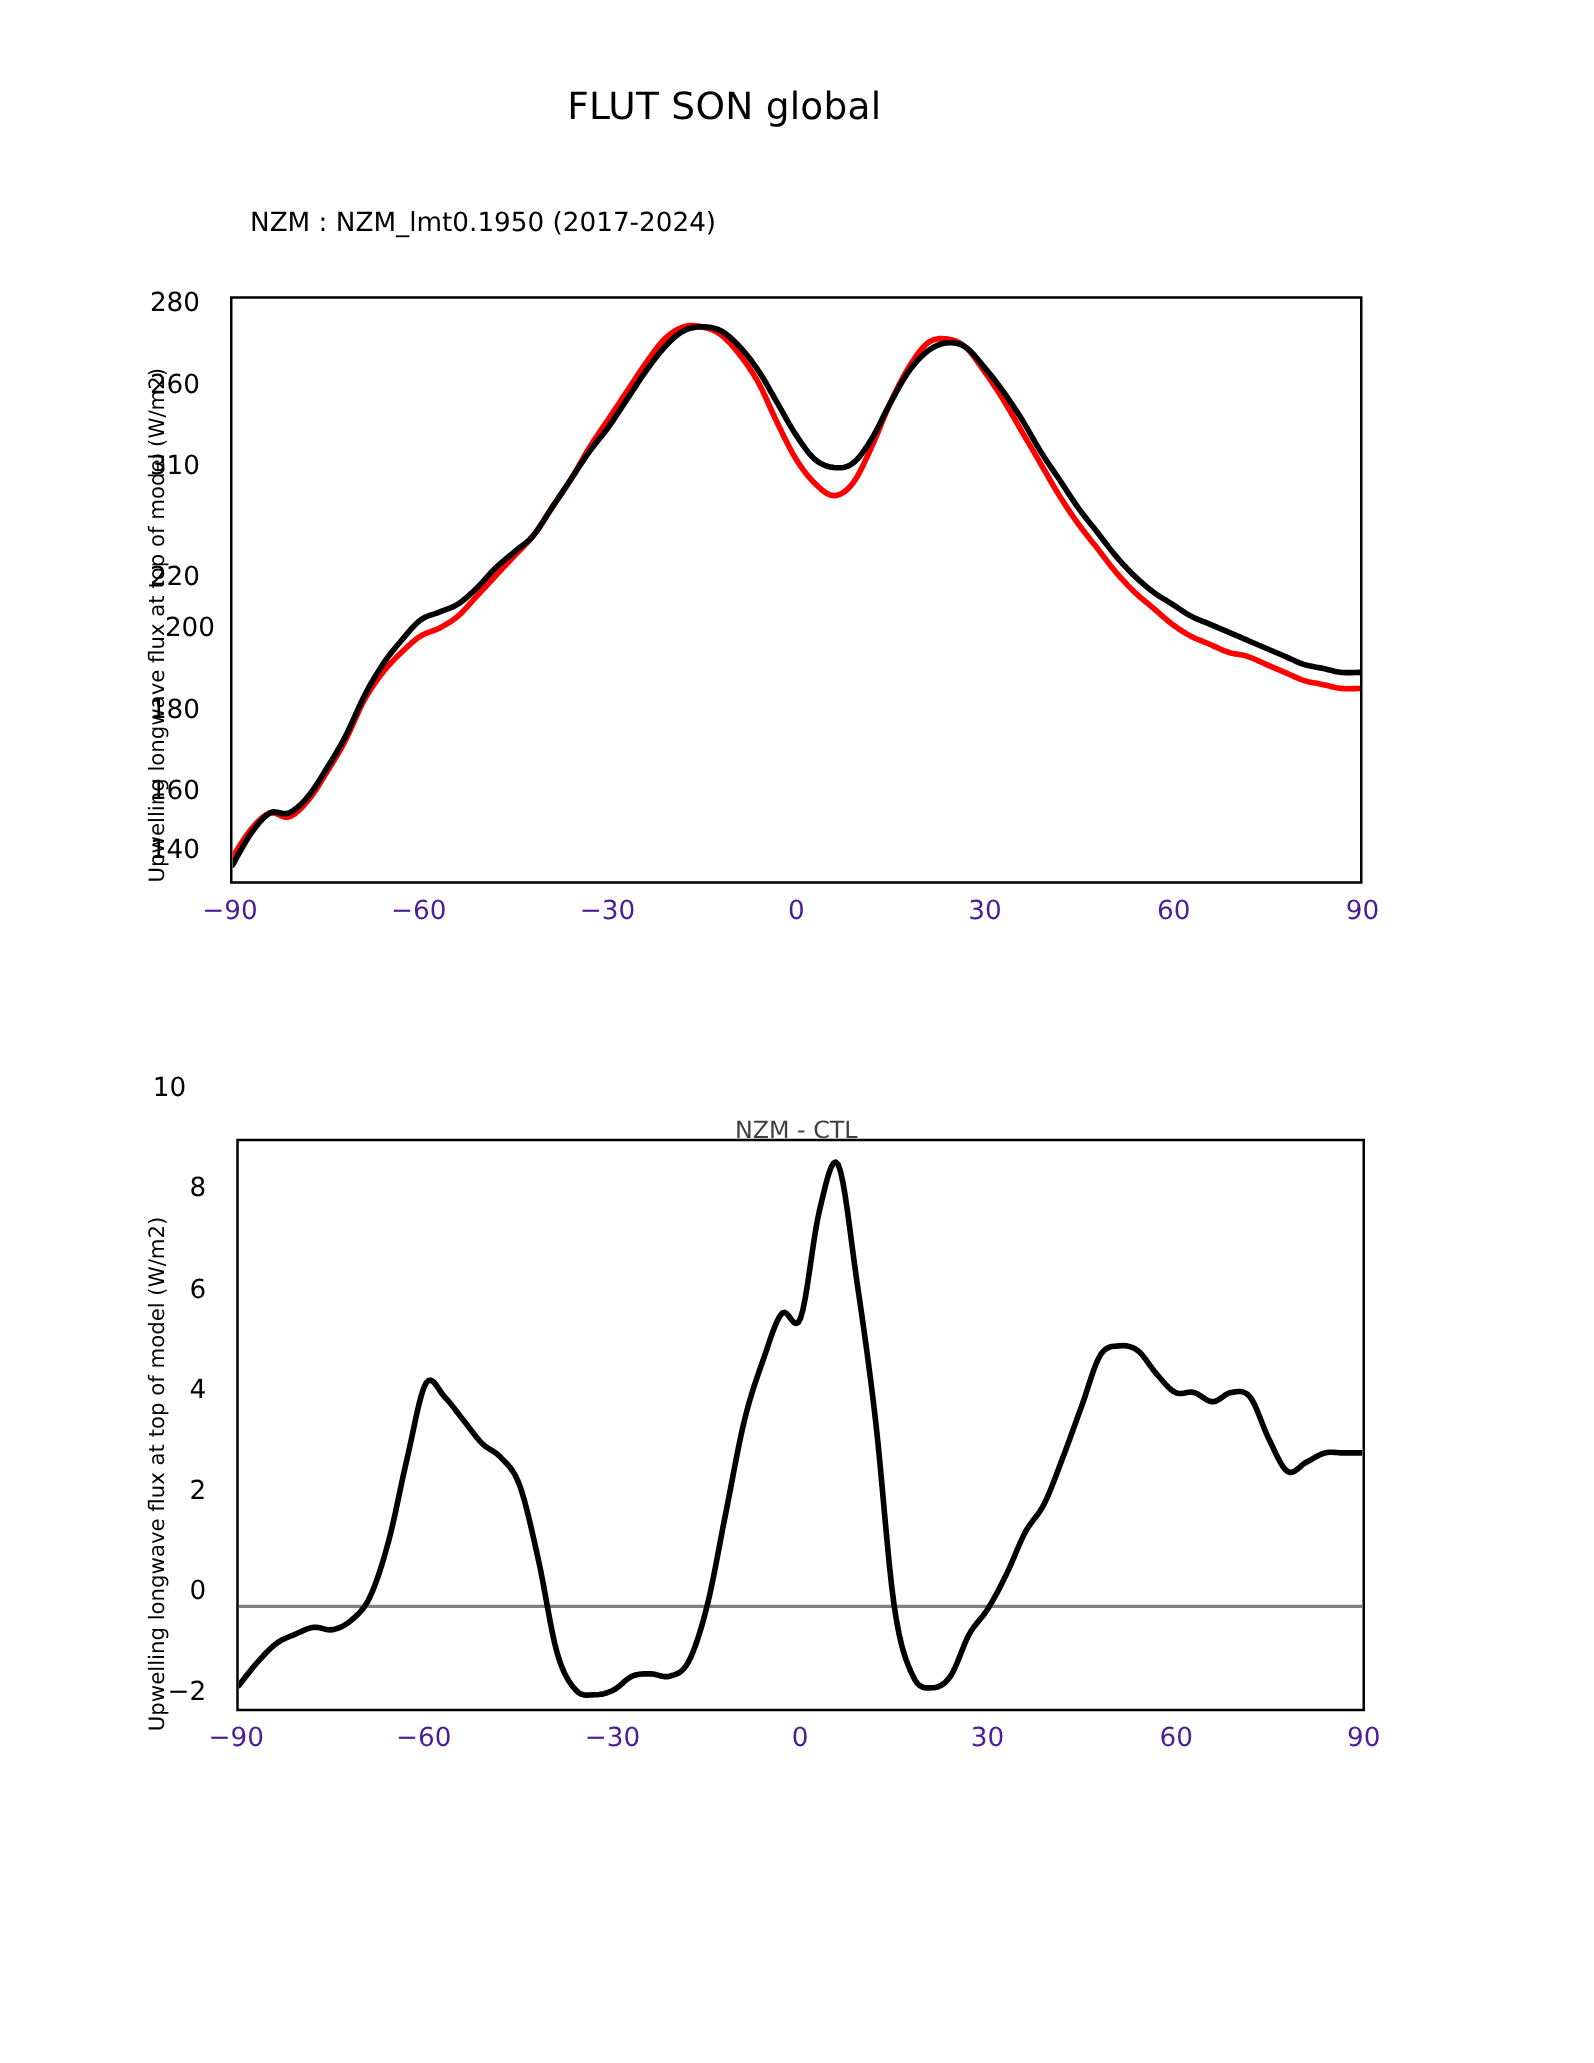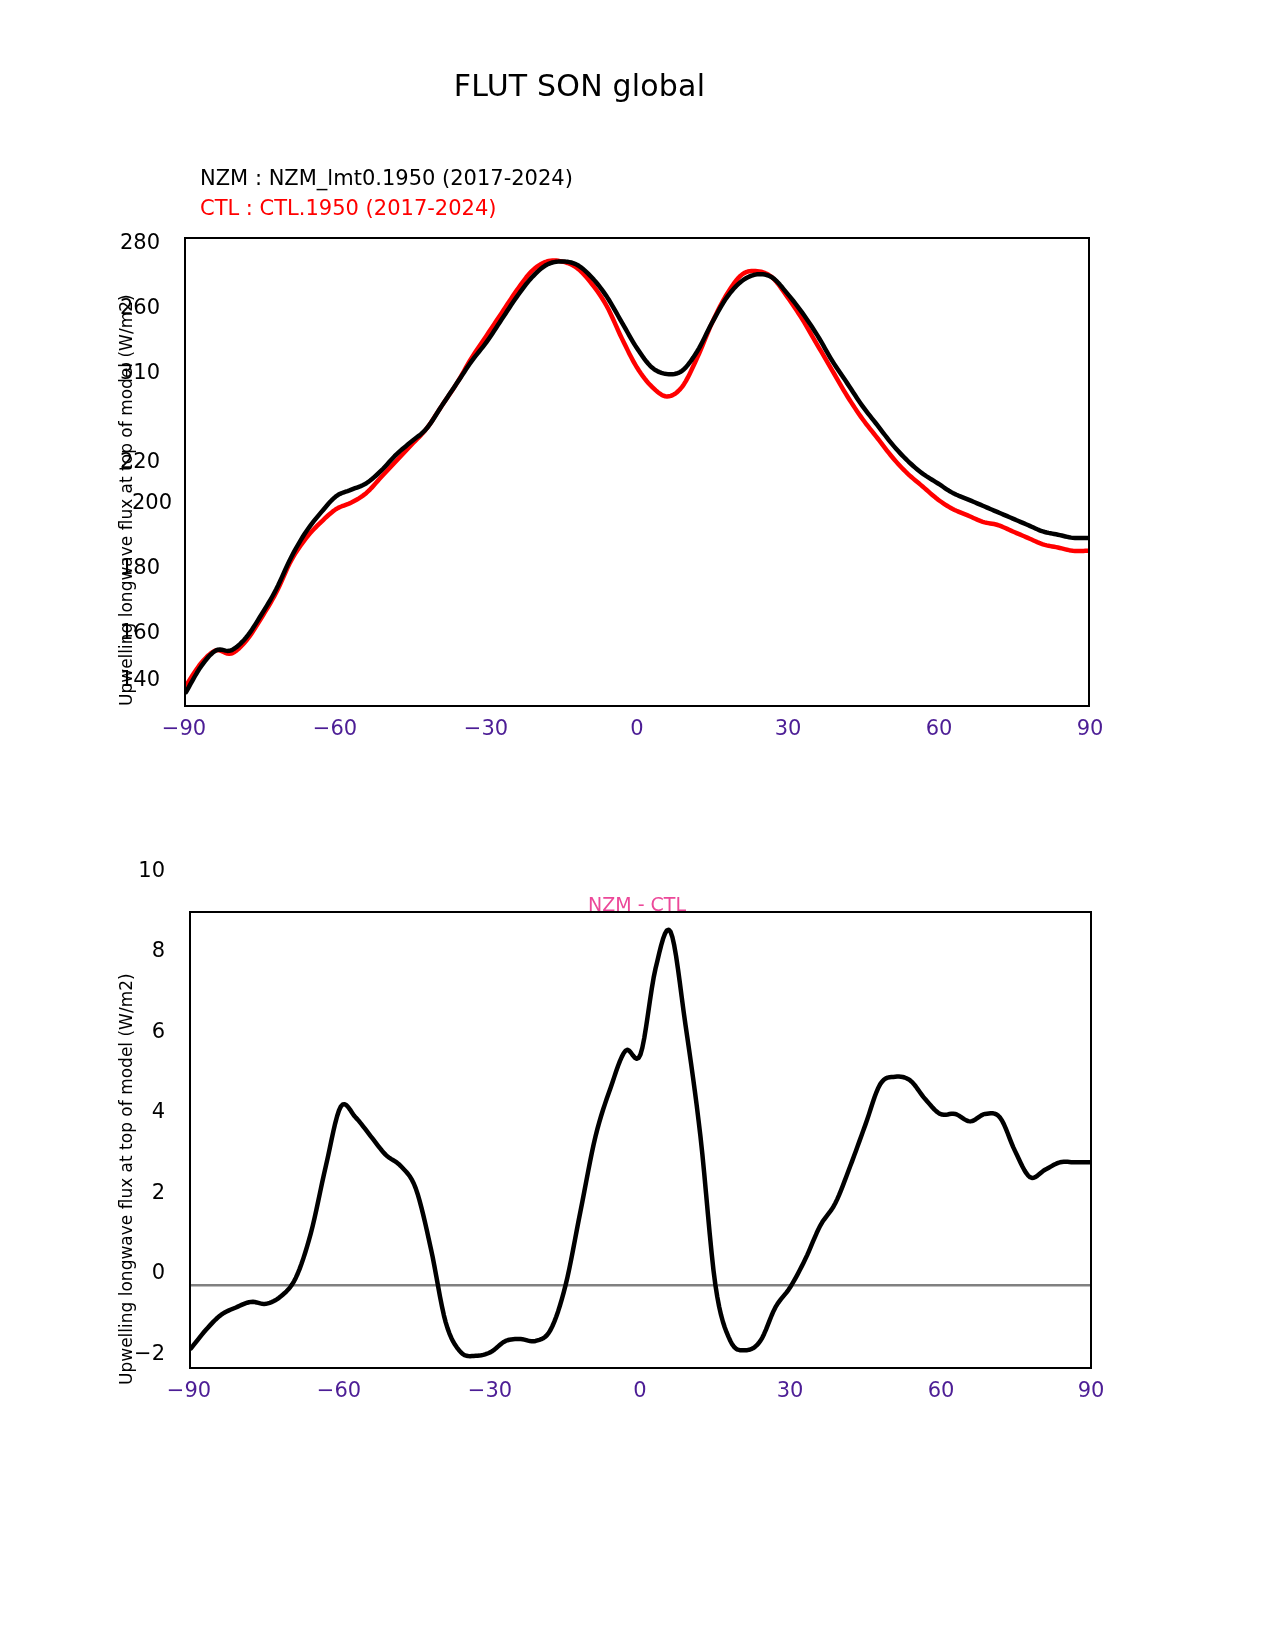--- a/index.html
+++ b/index.html
@@ -69,36 +69,35 @@
   .tick-label-y {
     position: absolute;
     font-size: 21px;
     color: #000;
     text-align: right;
     transform: translateY(-50%);
   }
   .subplot-title {
     position: absolute;
     font-size: 19px;
-    color: #ec4899;
+    color: #404040;
     text-align: center;
     transform: translateX(-50%);
   }
   svg { display: block; }
 </style>
 </head>
 <body>
 
 <div class="figure">
 
   <div class="fig-title">FLUT SON global</div>
 
   <div class="legend">
     <div class="l1">NZM  : NZM_lmt0.1950 (2017-2024)</div>
-    <div class="l2">CTL : CTL.1950 (2017-2024)</div>
   </div>
 
   <div class="panel" style="left:0;top:0;width:1275px;height:780px;">
 
     <div class="axis-label-y" style="left:116px; top:706px;">Upwelling longwave flux at top of model (W/m2)</div>
 
     <div class="tick-label-y" style="left:100px; top:679px; width:60px;">140</div>
     <div class="tick-label-y" style="left:100px; top:632px; width:60px;">160</div>
     <div class="tick-label-y" style="left:100px; top:567px; width:60px;">180</div>
     <div class="tick-label-y" style="left:112px; top:502px; width:60px;">200</div>
@@ -130,21 +129,21 @@
     <div class="subplot-title" style="left:637px; top:893px;">NZM - CTL</div>
 
     <div class="axis-label-y" style="left:116px; top:1385px;">Upwelling longwave flux at top of model (W/m2)</div>
 
     <div class="tick-label-y" style="left:105px; top:1353px; width:60px;">−2</div>
     <div class="tick-label-y" style="left:105px; top:1272px; width:60px;">0</div>
     <div class="tick-label-y" style="left:105px; top:1192px; width:60px;">2</div>
     <div class="tick-label-y" style="left:105px; top:1111px; width:60px;">4</div>
     <div class="tick-label-y" style="left:105px; top:1031px; width:60px;">6</div>
     <div class="tick-label-y" style="left:105px; top:950px; width:60px;">8</div>
-    <div class="tick-label-y" style="left:105px; top:870px; width:60px;text-align:right;">10</div>
+    <div class="tick-label-y" style="left:89px; top:870px; width:60px;text-align:right;">10</div>
 
     <div class="tick-label-x" style="left:189px; top:1378px;">−90</div>
     <div class="tick-label-x" style="left:339px; top:1378px;">−60</div>
     <div class="tick-label-x" style="left:490px; top:1378px;">−30</div>
     <div class="tick-label-x" style="left:640px; top:1378px;">0</div>
     <div class="tick-label-x" style="left:790px; top:1378px;">30</div>
     <div class="tick-label-x" style="left:941px; top:1378px;">60</div>
     <div class="tick-label-x" style="left:1091px; top:1378px;">90</div>
 
     <div class="plot-area" style="left:189px; top:911px; width:903px; height:458px;">

